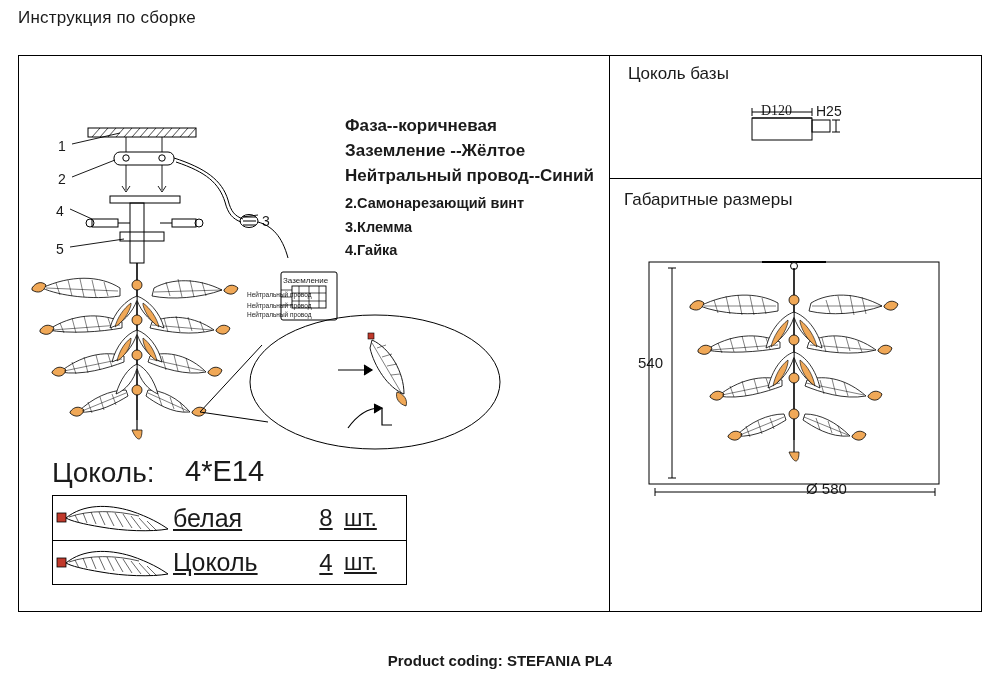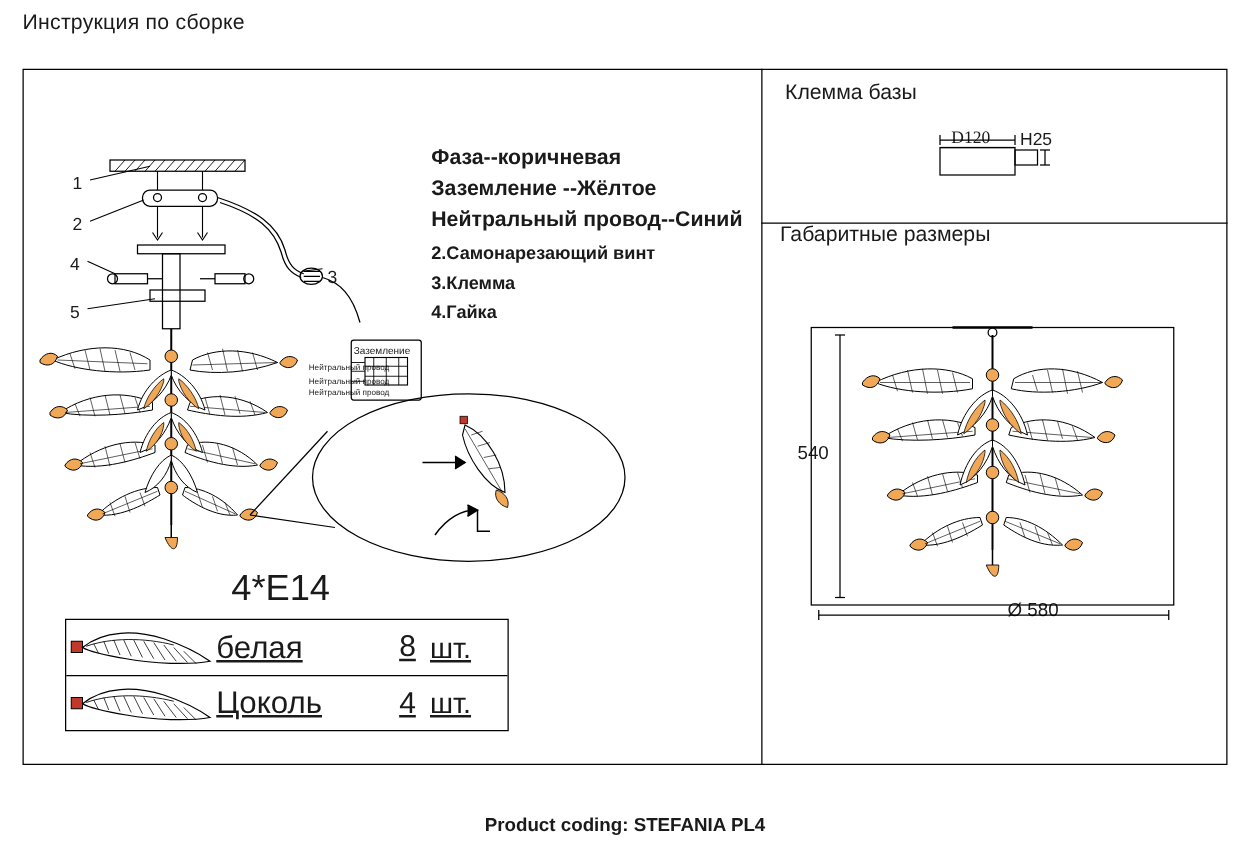--- a/index.html
+++ b/index.html
@@ -53,21 +53,21 @@
     width: 373px;
     height: 1px;
     background: #000;
   }
   .panel-title {
     position: absolute;
     font-size: 17px;
     color: #1a1a1a;
   }
   #base-size-title { left: 628px; top: 64px; }
-  #overall-size-title { left: 624px; top: 178px; }
+  #overall-size-title { left: 624px; top: 190px; }
 
   .footer {
     position: absolute;
     left: 0;
     top: 652px;
     width: 1000px;
     text-align: center;
     font-size: 15px;
     font-weight: bold;
     color: #1a1a1a;
@@ -214,21 +214,21 @@
 <body>
 
 <div class="page">
 
   <div class="title">Инструкция по сборке</div>
 
   <div class="frame"></div>
   <div class="vdiv"></div>
   <div class="hdiv"></div>
 
-  <div class="panel-title" id="base-size-title">Клемма базы</div>
+  <div class="panel-title" id="base-size-title">Цоколь базы</div>
   <div class="panel-title" id="overall-size-title">Габаритные размеры</div>
 
   <div class="wire-legend">
     <div>Фаза--коричневая</div>
     <div>Заземление --Жёлтое</div>
     <div>Нейтральный провод--Синий</div>
   </div>
 
   <div class="parts-list">
     <div>2.Самонарезающий винт</div>
@@ -240,20 +240,21 @@
   <div class="callout" id="callout-2">2</div>
   <div class="callout" id="callout-3">3</div>
   <div class="callout" id="callout-4">4</div>
   <div class="callout" id="callout-5">5</div>
 
   <div class="tiny-label" id="tb-title">Заземление</div>
   <div class="tiny-label" id="tb-l1">Нейтральный провод</div>
   <div class="tiny-label" id="tb-l2">Нейтральный провод</div>
   <div class="tiny-label" id="tb-l3">Нейтральный провод</div>
 
+  <div id="socket-label">Цоколь:</div>
   <div id="socket-value">4*E14</div>
 
   <div class="bulb-table">
     <div class="bulb-row">
       <div class="bulb-swatch">
         <svg width="120" height="40" viewBox="0 0 120 40">
           <rect x="4" y="15" width="9" height="9" fill="#c0392b" stroke="#000" stroke-width="0.8"></rect>
           <path d="M13 20 C30 6, 55 6, 78 13 C96 19, 108 26, 115 31 C98 34, 70 33, 48 29 C30 26, 18 23, 13 20 Z" fill="#ffffff" stroke="#000" stroke-width="1"></path>
           <path d="M16 19 C36 12, 62 12, 86 18" fill="none" stroke="#000" stroke-width="0.7"></path>
           <g stroke="#000" stroke-width="0.6">

